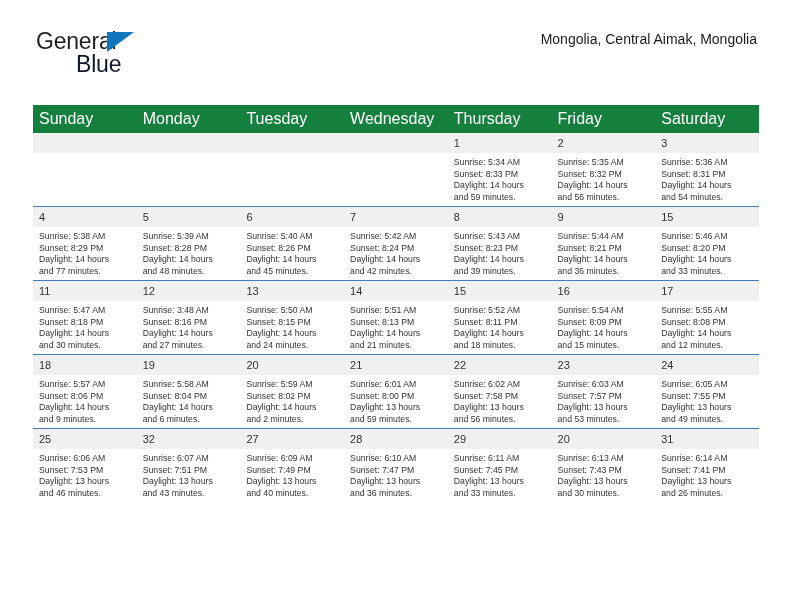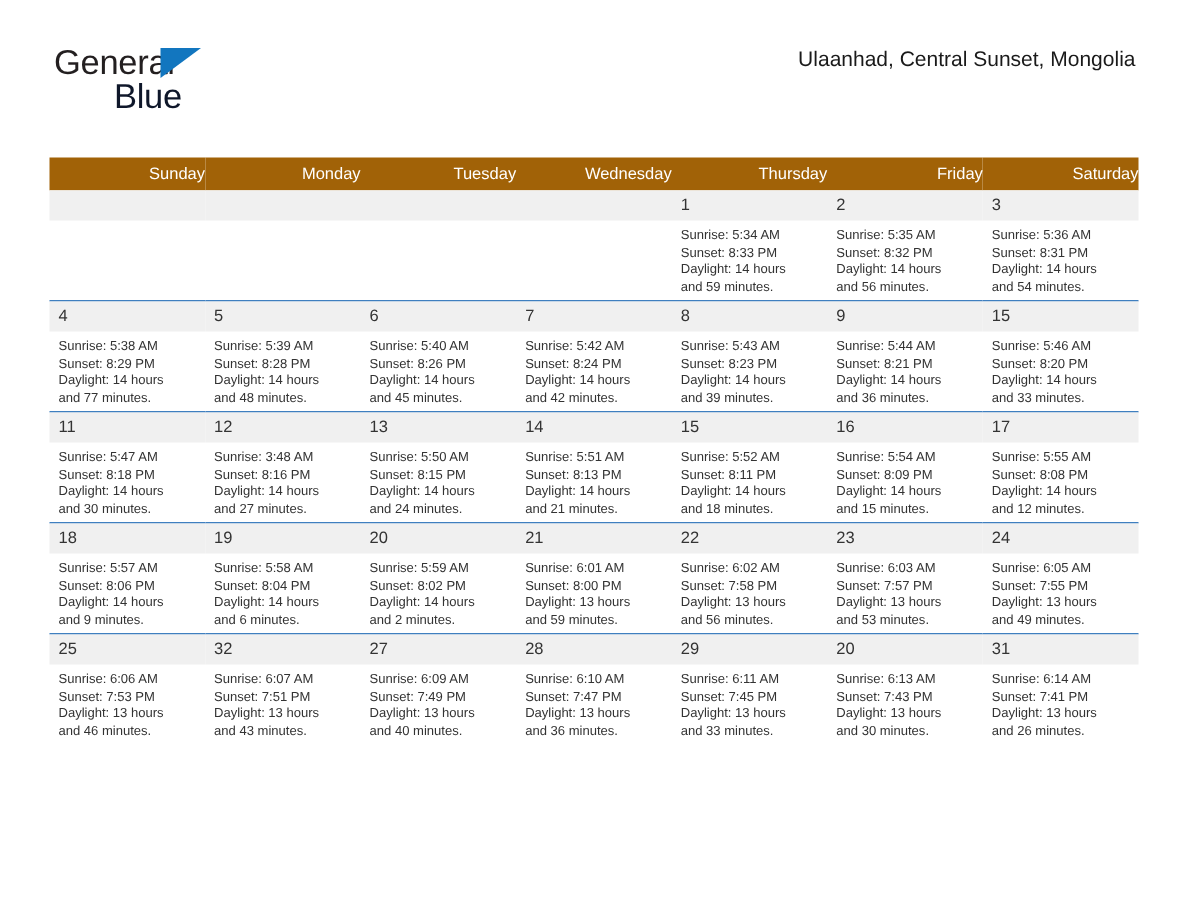--- a/index.html
+++ b/index.html
@@ -89,25 +89,25 @@
   }
 
   
   .calendar {
     width: 726px;
     margin-top: 31px;
     border-collapse: collapse;
     table-layout: fixed;
   }
   .calendar th {
-    background: #a16207;
+    background: #15803d;
     color: #ffffff;
-    font-size: 11px;
+    font-size: 16px;
     font-weight: normal;
-    text-align: right;
+    text-align: left;
     padding: 5px 0 5px 6px;
     height: 12px;
     border: none;
   }
   .calendar td {
     vertical-align: top;
     padding: 0;
     border: none;
     border-top: 1px solid #3f7fbf;
     height: 73px;
@@ -149,21 +149,21 @@
 
   <div class="top">
 
     <div class="logo">
       <span class="logo-general">General</span>
       <span class="logo-tri"></span>
       <span class="logo-blue">Blue</span>
     </div>
 
     <div class="titles">
-      <h2 class="title-sub">Ulaanhad, Central Sunset, Mongolia</h2>
+      <h2 class="title-sub">Mongolia, Central Aimak, Mongolia</h2>
     </div>
   </div>
 
   <table class="calendar">
     <thead>
       <tr>
         <th>Sunday</th>
         <th>Monday</th>
         <th>Tuesday</th>
         <th>Wednesday</th>

